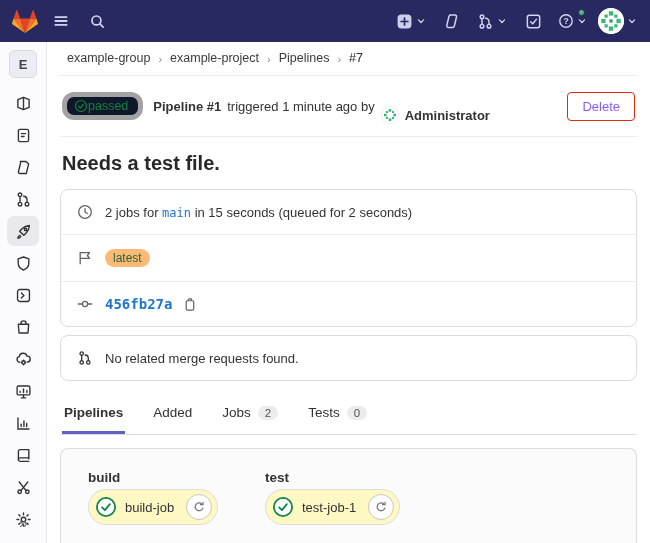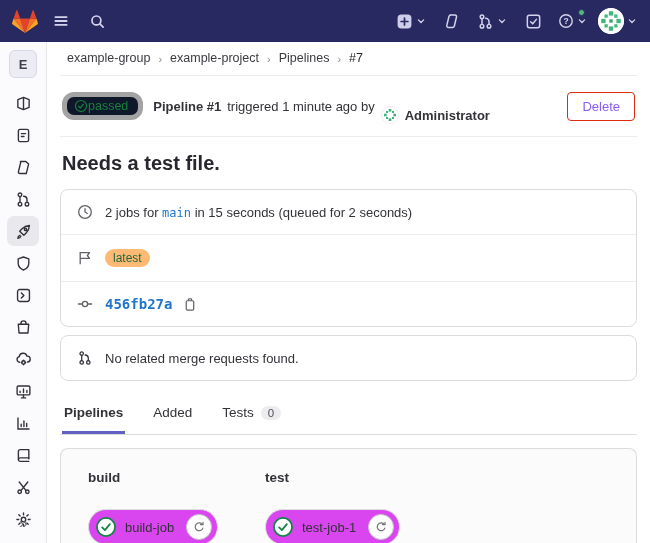--- a/index.html
+++ b/index.html
@@ -78,22 +78,22 @@
     padding:8px 2px 11px; cursor:pointer; border-bottom:3px solid transparent; }
   .tab.active { font-weight:700; border-bottom-color:#6161c4; }
   .tab-count { background:#ececef; color:#515156; font-size:11.5px; border-radius:9px;
     padding:1px 7px; }
 
   
   .graph-card { margin-top:13px; border:1px solid #dcdcde; border-radius:8px 8px 0 0;
     border-bottom:none; background:#fbfbfc; height:130px; padding:21px 0 0 27px;
     display:flex; }
   .stage-col { width:177px; }
-  .stage-name { font-size:13.5px; font-weight:700; color:#333238; margin-bottom:24px; }
-  .job-pill { display:inline-flex; align-items:center; gap:8px; background:#d946ef;
+  .stage-name { font-size:13.5px; font-weight:700; color:#333238; margin-bottom:4px; }
+  .job-pill { display:inline-flex; align-items:center; gap:8px; background:#fef9c3;
     border:1px solid #dcdcde; border-radius:100px; padding:4px 5px 4px 6px; cursor:pointer; }
   .job-name { font-size:13px; color:#333238; padding-right:4px; }
   .retry-btn { width:26px; height:26px; border-radius:50%; border:1px solid #c6c6ca;
     display:flex; align-items:center; justify-content:center; cursor:pointer; background:#fff; }
 </style>
 </head>
 <body>
 
 <div class="topbar">
   <div class="tb-left">
@@ -383,20 +383,24 @@
     </div>
 
     <div class="tabs">
       <div class="tab active">
         <span>Pipelines</span>
       </div>
       <div class="tab">
         <span>Added</span>
       </div>
       <div class="tab">
+        <span>Jobs</span>
+        <span class="tab-count">2</span>
+      </div>
+      <div class="tab">
         <span>Tests</span>
         <span class="tab-count">0</span>
       </div>
     </div>
 
     <div class="graph-card">
       <div class="stage-col">
         <div class="stage-name">build</div>
         <div class="job-pill">
           <svg width="22" height="22" viewBox="0 0 16 16" fill="#fff" stroke="#108548" stroke-width="1.3">

